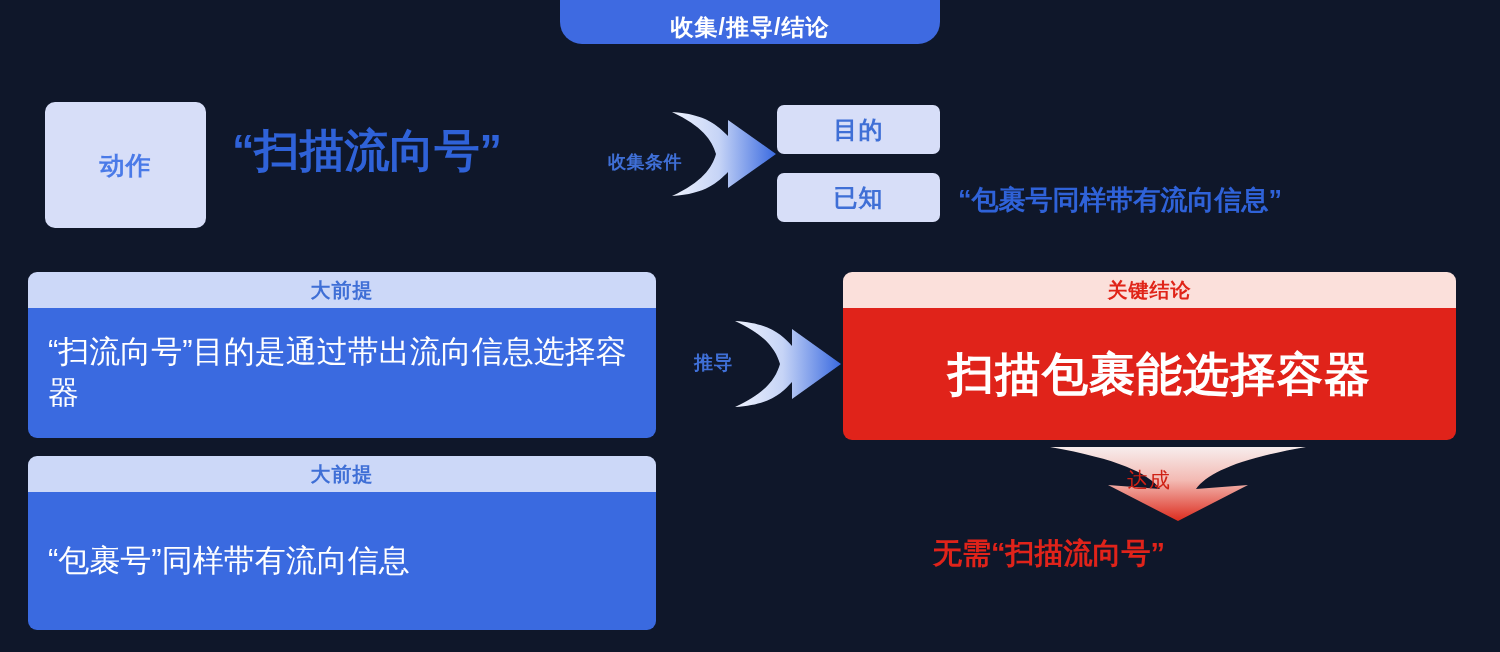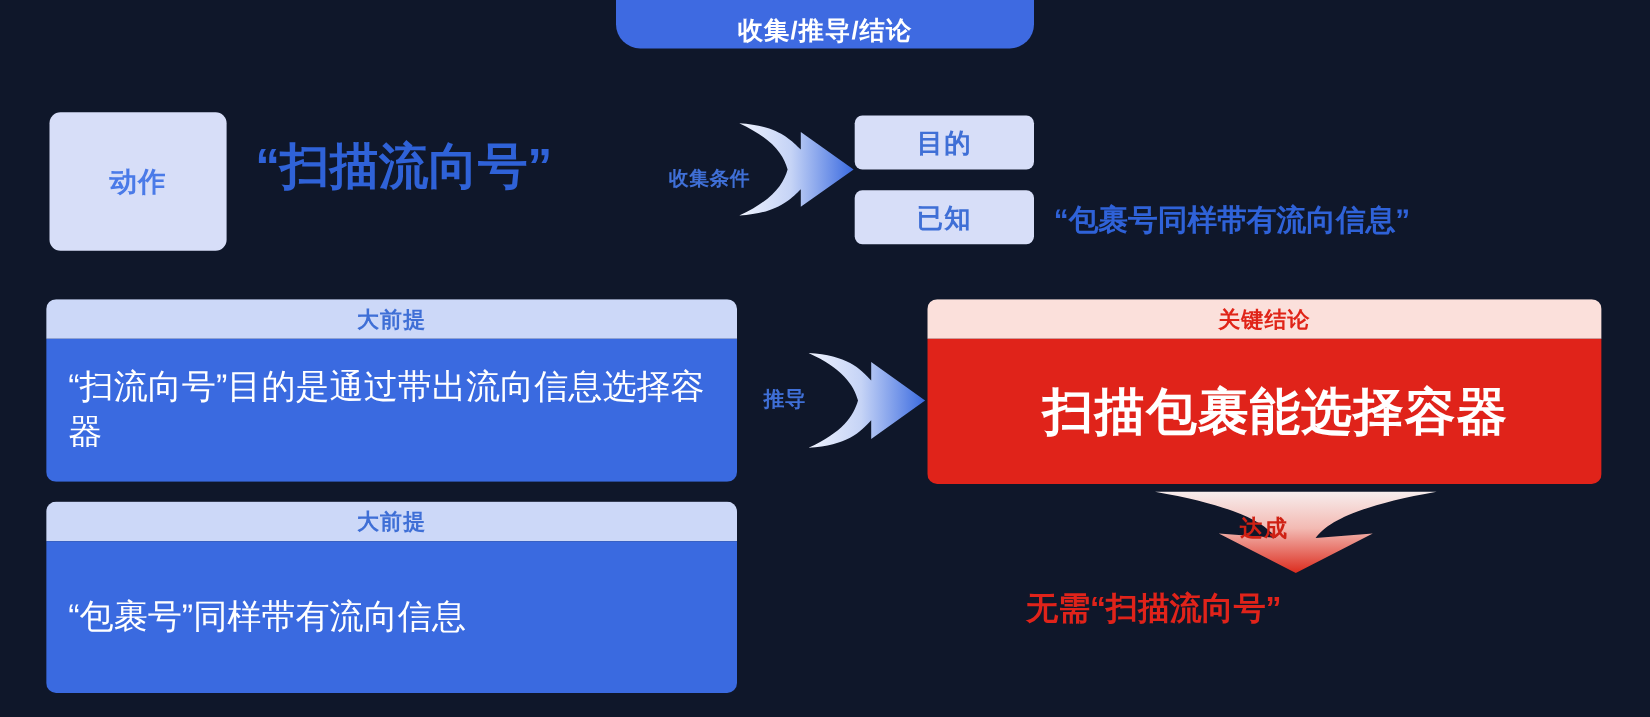--- a/index.html
+++ b/index.html
@@ -123,21 +123,21 @@
   .card-body-text {
     color: #ffffff;
     font-size: 31px;
     font-weight: 500;
     line-height: 1.32;
     letter-spacing: 0px;
     padding: 0 20px;
   }
 
   .premise {
-    left: 42px;
+    left: 28px;
     width: 628px;
   }
   .premise .card-head {
     height: 36px;
     background: #ccd8f8;
     color: #3f6fd6;
   }
   .premise .card-body { background: #3a6ae0; }
   .premise1 { top: 272px; height: 166px; }
   .premise1 .card-body { height: 130px; align-items: flex-start; padding-top: 24px; }
@@ -189,21 +189,21 @@
   .arrow-down {
     position: absolute;
     left: 1048px; top: 445px;
     width: 260px; height: 78px;
   }
   .arrow-down-label {
     position: absolute;
     left: 1127px; top: 466px;
     color: #cf2114;
     font-size: 21px;
-    font-weight: 700;
+    font-weight: 400;
     letter-spacing: 1px;
     white-space: nowrap;
   }
 
   .final-text {
     position: absolute;
     left: 933px; top: 534px;
     width: 533px;
     color: #e0231a;
     font-size: 29px;

